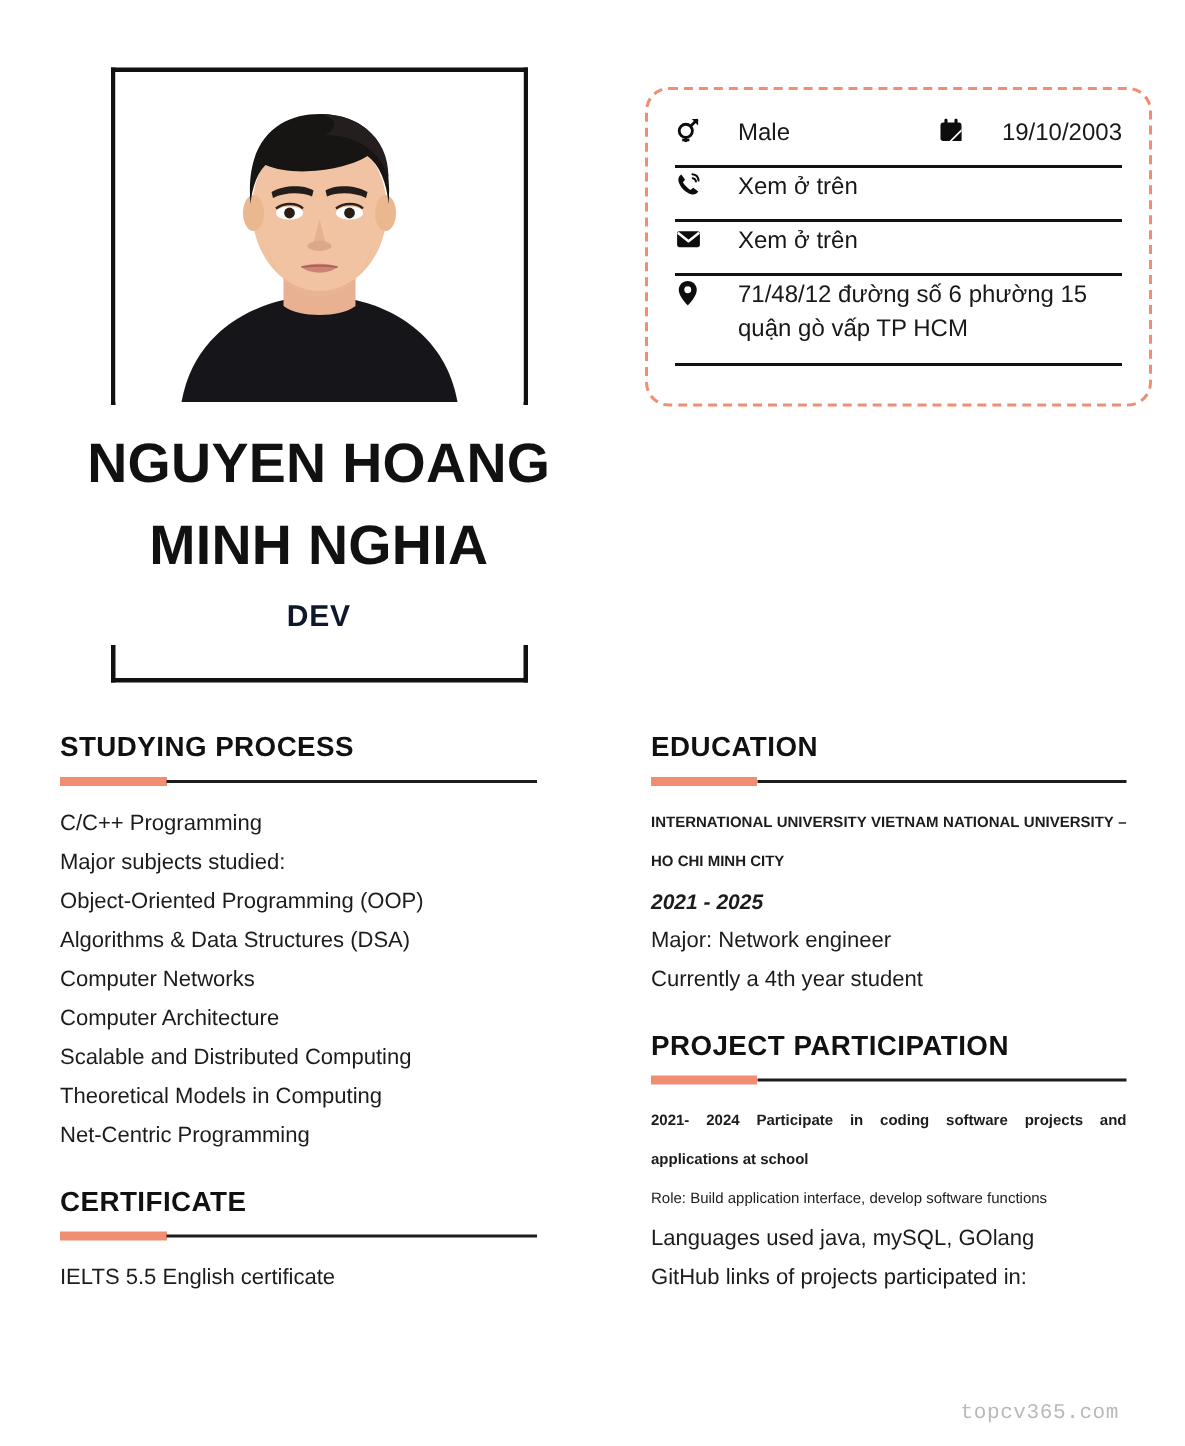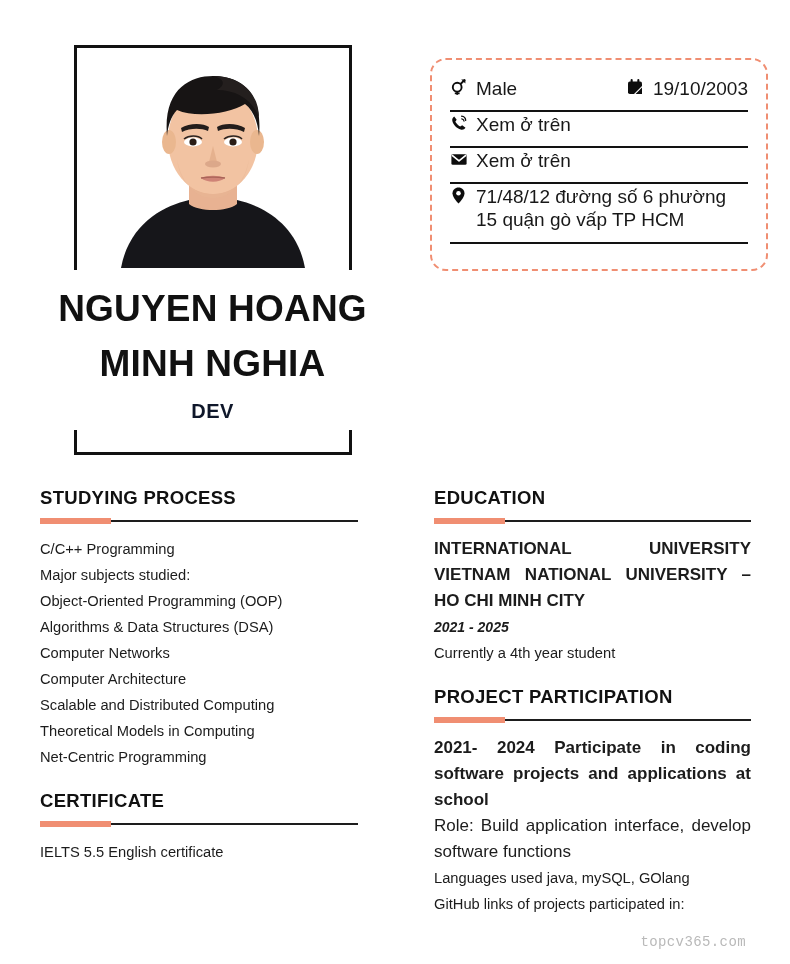--- a/index.html
+++ b/index.html
@@ -127,24 +127,25 @@
     width: 17px;
     height: 22px;
     display: flex;
     align-items: center;
     justify-content: center;
     color: #0d0d0d;
   }
   .c-icon svg { display: block; }
 
   .c-text {
-    font-size: 19px;
+    font-size: 16px;
     line-height: 23px;
     color: #181818;
     padding-top: 1px;
+    margin-left: 16px;
   }
 
   
 
   .col-left {
     position: absolute;
     left: 40px;
     top: 486px;
     width: 318px;
   }
@@ -189,21 +190,21 @@
 
   .line {
     font-size: 14.7px;
     line-height: 26px;
     color: #1c1c1c;
   }
   .line.italic { font-style: italic; font-weight: 700; font-size: 14px; }
 
   
   .para {
-    font-size: 17px;
+    font-size: 10px;
     line-height: 26px;
     color: #1c1c1c;
     text-align: justify;
   }
   .para.bold { font-weight: 700; }
 
   
 
   .watermark {
     position: absolute;
@@ -373,20 +374,21 @@
   </div>
 
   <div class="col-right">
 
     <div class="section">
       <div class="sec-title">EDUCATION</div>
       <div class="sec-rule"></div>
       <div class="sec-body">
         <div class="para bold">INTERNATIONAL UNIVERSITY VIETNAM NATIONAL UNIVERSITY – HO CHI MINH CITY</div>
         <div class="line italic">2021 - 2025</div>
+        <div class="line">Major:  Network engineer</div>
         <div class="line">Currently a 4th year student</div>
       </div>
     </div>
 
     <div class="section">
       <div class="sec-title">PROJECT PARTICIPATION</div>
       <div class="sec-rule"></div>
       <div class="sec-body">
         <div class="para bold">2021- 2024 Participate in coding software projects and applications at school</div>
         <div class="para">Role: Build application interface, develop software functions</div>

